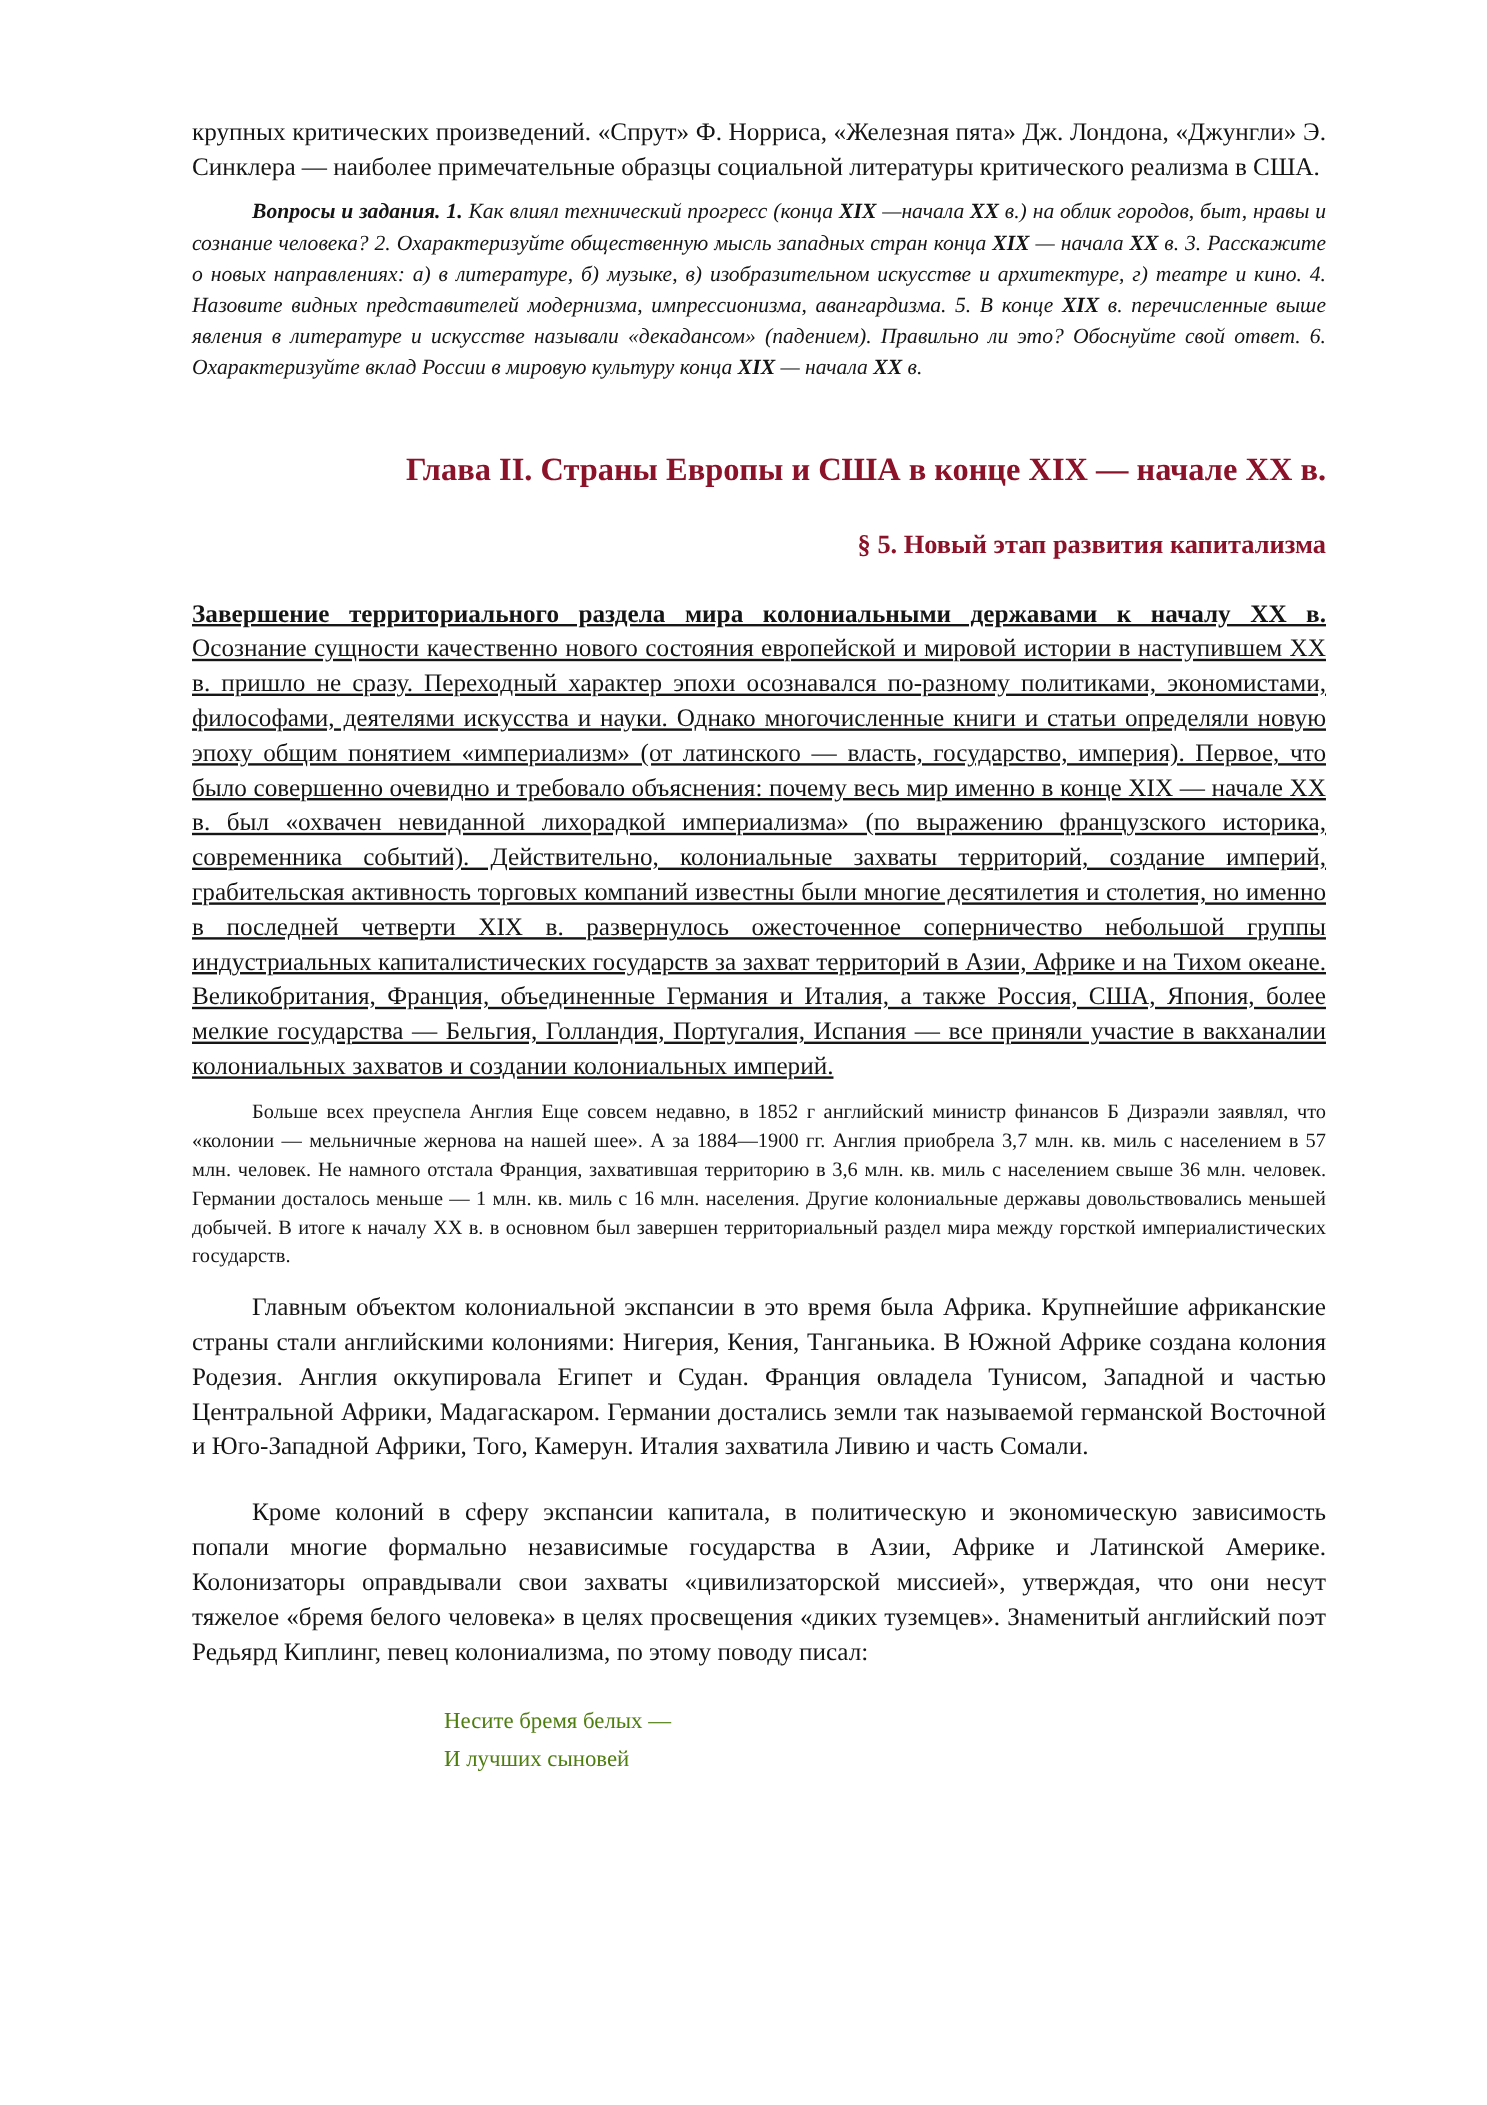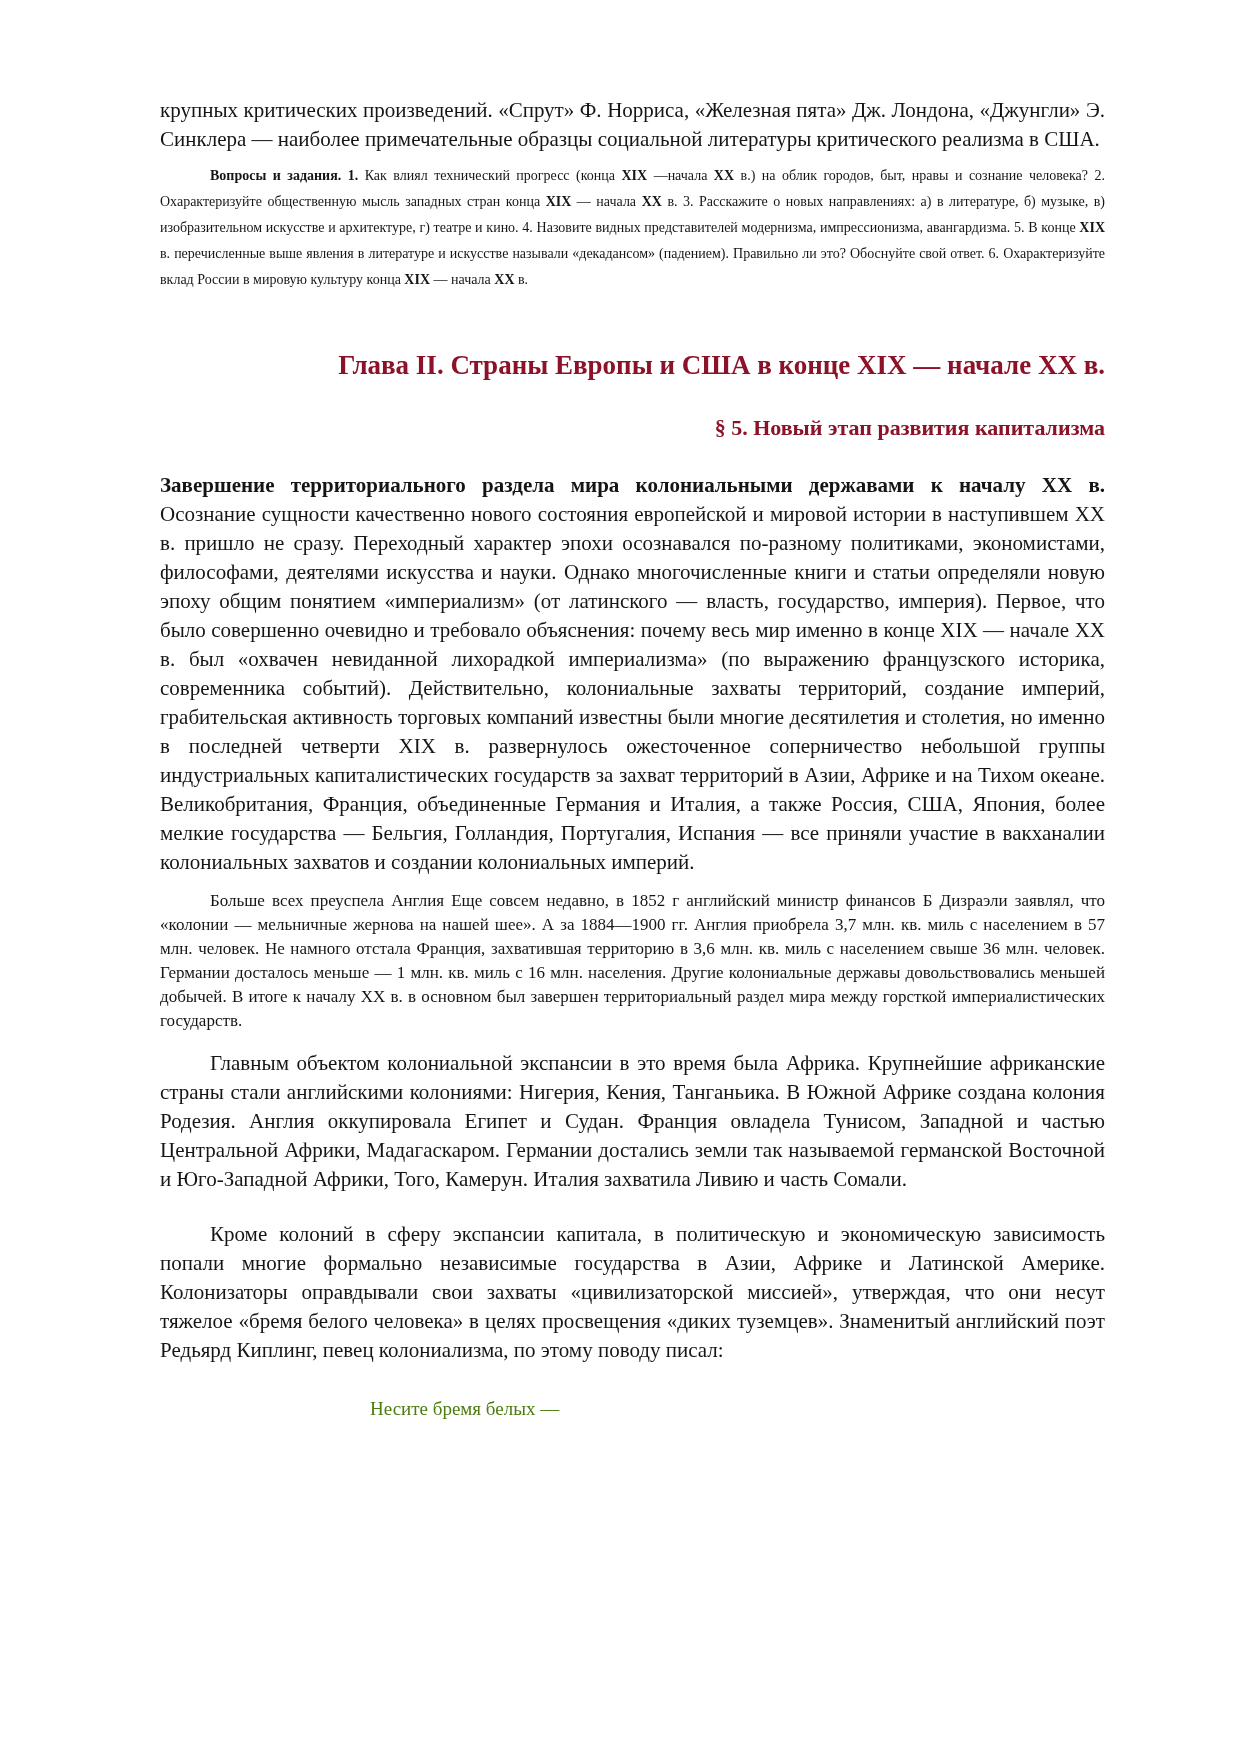--- a/index.html
+++ b/index.html
@@ -19,42 +19,43 @@
     padding: 96px 134px 40px 160px;
   }
   .para {
     font-size: 21px;
     line-height: 29px;
     text-align: justify;
   }
   .para.indent { text-indent: 50px; }
   .questions-block {
     margin-top: 9px;
-    font-size: 14px;
+    font-size: 18px;
     line-height: 26px;
     text-align: justify;
     text-indent: 50px;
+    font-style: italic;
   }
   .chapter-heading {
     margin-top: 56px;
     color: var(--heading-color, #8b1228);
     font-size: 27px;
     font-weight: bold;
     text-align: right;
     line-height: 32px;
   }
   .section-heading {
     margin-top: 33px;
     color: var(--heading-color, #8b1228);
     font-size: 22px;
     font-weight: bold;
     text-align: right;
     line-height: 27px;
   }
-  .para-main { margin-top: 30px; }
+  .para-main { margin-top: 30px; text-decoration: underline; }
   .para-stats {
     margin-top: 12px;
     font-size: 17px;
     line-height: 24px;
     text-align: justify;
     text-indent: 50px;
   }
   .para-africa { margin-top: 16px; }
   .para-expansion { margin-top: 26px; }
   .poem {
@@ -82,15 +83,16 @@
   <p class="para para-main"><b>Завершение территориального раздела мира колониальными державами к началу XX в.</b><span> Осознание сущности качественно нового состояния европейской и мировой истории в наступившем XX в. пришло не сразу. Переходный характер эпохи осознавался по-разному политиками, экономистами, философами, деятелями искусства и науки. Однако многочисленные книги и статьи определяли новую эпоху общим понятием «империализм» (от латинского — власть, государство, империя). Первое, что было совершенно очевидно и требовало объяснения: почему весь мир именно в конце XIX — начале XX в. был «охвачен невиданной лихорадкой империализма» (по выражению французского историка, современника событий). Действительно, колониальные захваты территорий, создание империй, грабительская активность торговых компаний известны были многие десятилетия и столетия, но именно в последней четверти XIX в. развернулось ожесточенное соперничество небольшой группы индустриальных капиталистических государств за захват территорий в Азии, Африке и на Тихом океане. Великобритания, Франция, объединенные Германия и Италия, а также Россия, США, Япония, более мелкие государства — Бельгия, Голландия, Португалия, Испания — все приняли участие в вакханалии колониальных захватов и создании колониальных империй.</span></p>
 
   <p class="para-stats"><span>Больше всех преуспела Англия Еще совсем недавно, в 1852 г английский министр финансов Б Дизраэли заявлял, что «колонии — мельничные жернова на нашей шее». А за 1884—1900 гг. Англия приобрела 3,7 млн. кв. миль с населением в 57 млн. человек. Не намного отстала Франция, захватившая территорию в 3,6 млн. кв. миль с населением свыше 36 млн. человек. Германии досталось меньше — 1 млн. кв. миль с 16 млн. населения. Другие колониальные державы довольствовались меньшей добычей. В итоге к началу XX в. в основном был завершен территориальный раздел мира между горсткой империалистических государств.</span></p>
 
   <p class="para indent para-africa"><span>Главным объектом колониальной экспансии в это время была Африка. Крупнейшие африканские страны стали английскими колониями: Нигерия, Кения, Танганьика. В Южной Африке создана колония Родезия. Англия оккупировала Египет и Судан. Франция овладела Тунисом, Западной и частью Центральной Африки, Мадагаскаром. Германии достались земли так называемой германской Восточной и Юго-Западной Африки, Того, Камерун. Италия захватила Ливию и часть Сомали.</span></p>
 
   <p class="para indent para-expansion"><span>Кроме колоний в сферу экспансии капитала, в политическую и экономическую зависимость попали многие формально независимые государства в Азии, Африке и Латинской Америке. Колонизаторы оправдывали свои захваты «цивилизаторской миссией», утверждая, что они несут тяжелое «бремя белого человека» в целях просвещения «диких туземцев». Знаменитый английский поэт Редьярд Киплинг, певец колониализма, по этому поводу писал:</span></p>
 
   <div class="poem">
     <div>Несите бремя белых —</div>
+    <div>И лучших сыновей</div>
   </div>
 
 </div>
 
 </body></html>

